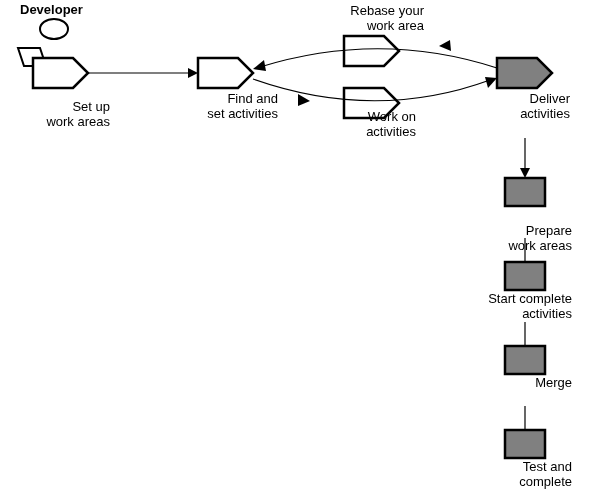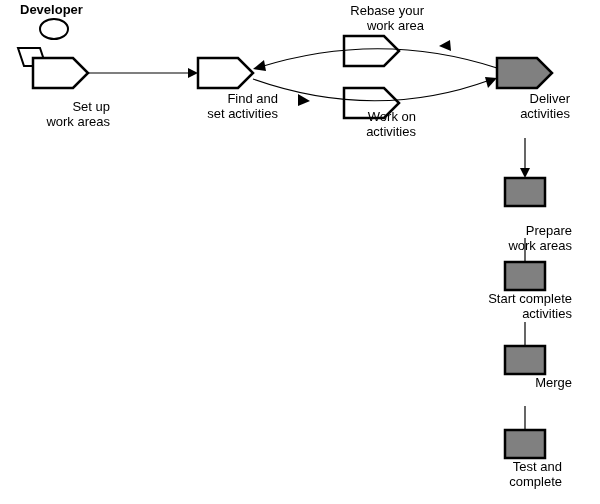--- a/index.html
+++ b/index.html
@@ -133,16 +133,16 @@
 <div class="lbl" style="left:478px; top:292px; width:94px;">
   <span>Start complete</span><br>
   <span>activities</span>
 </div>
 
 <div class="lbl" style="left:478px; top:376px; width:94px;">
   <span>Merge</span>
   <span></span>
 </div>
 
-<div class="lbl" style="left:468px; top:460px; width:94px;">
+<div class="lbl" style="left:478px; top:460px; width:94px;">
   <span>Test and</span><br>
   <span>complete</span>
 </div>
 
 </body></html>

